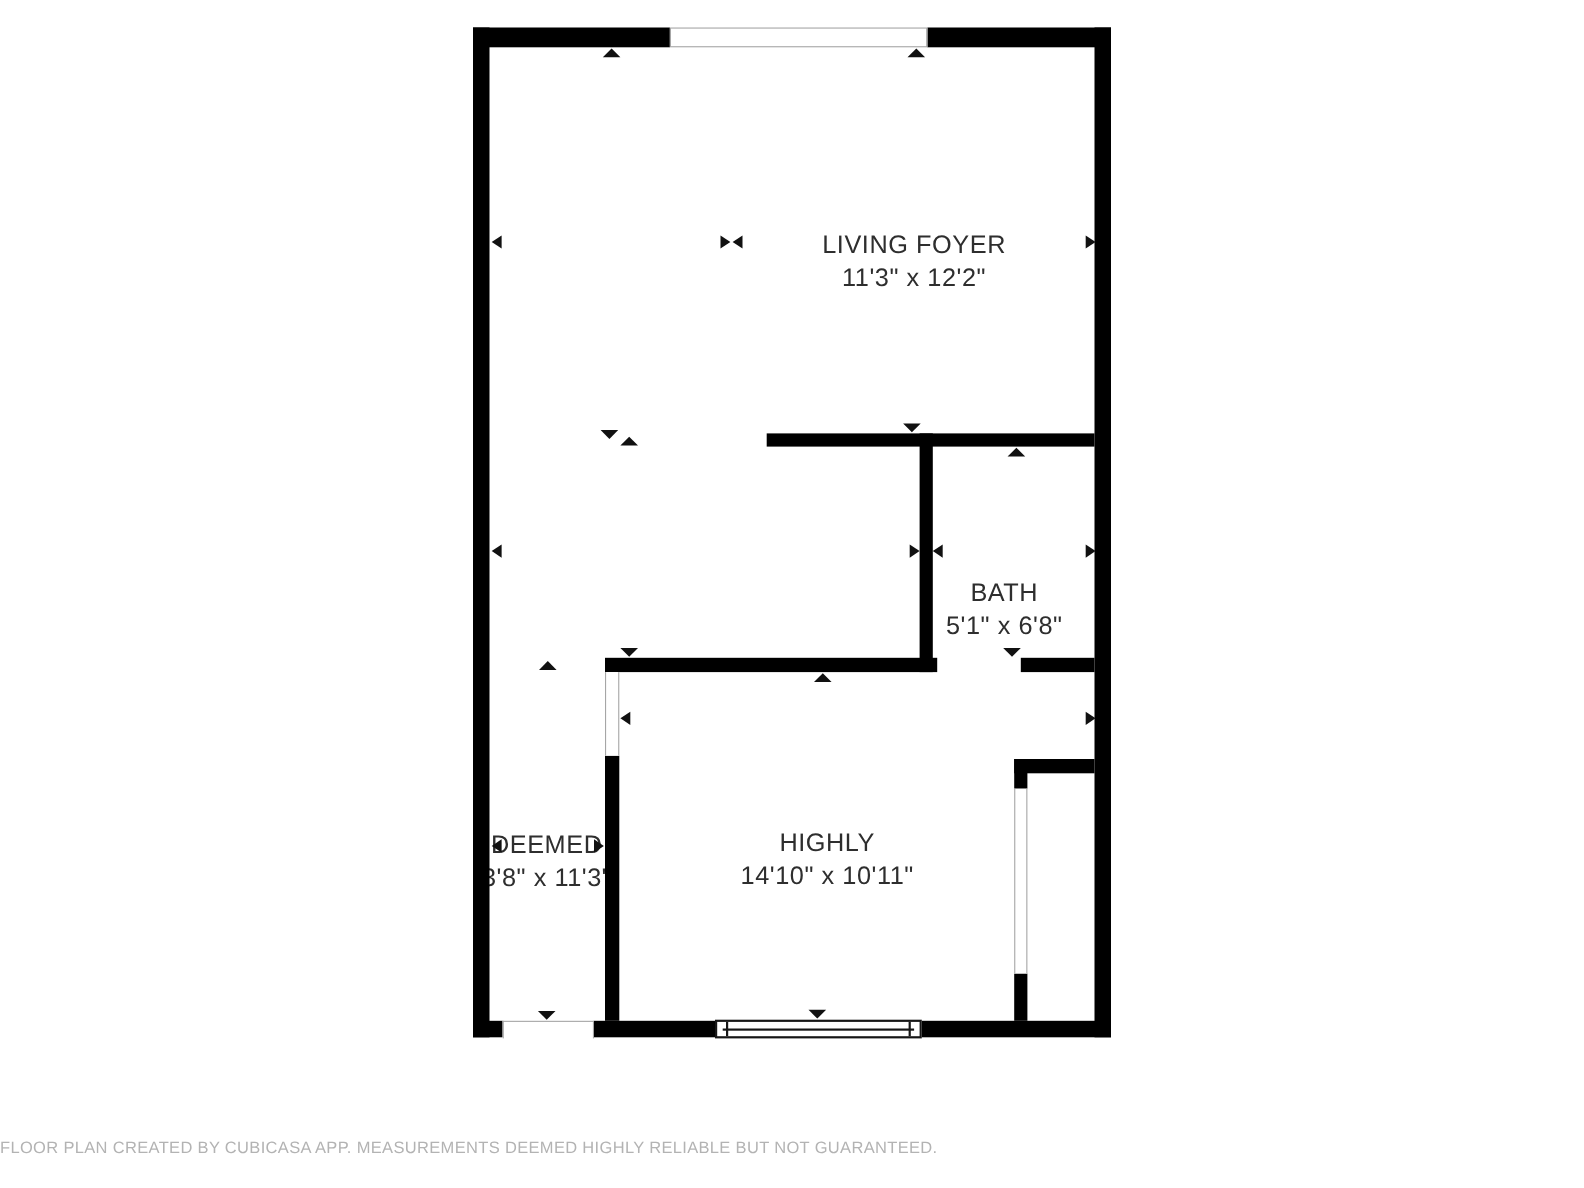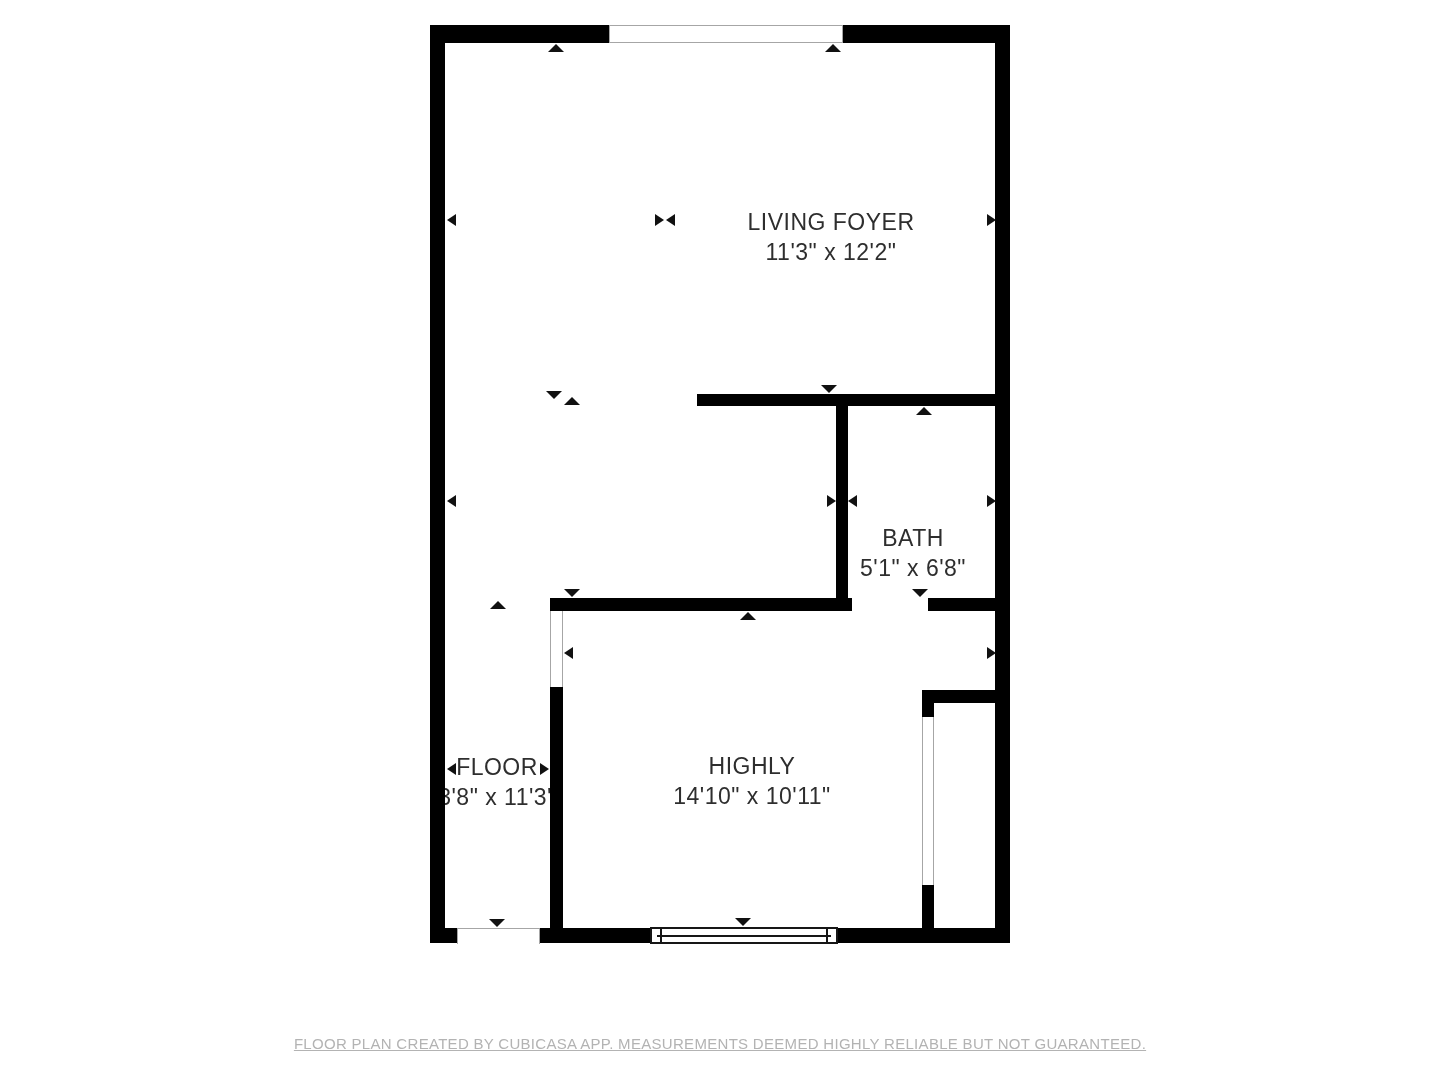--- a/index.html
+++ b/index.html
@@ -42,24 +42,23 @@
   .tri-down  { border-left: 8px solid transparent; border-right: 8px solid transparent; border-top: 8px solid #111111; }
   .tri-left  { border-top: 6px solid transparent; border-bottom: 6px solid transparent; border-right: 9px solid #111111; }
   .tri-right { border-top: 6px solid transparent; border-bottom: 6px solid transparent; border-left: 9px solid #111111; }
   .bowtie { position: absolute; display: flex; gap: 2px; z-index: 5; }
   .bowtie .t { width: 0; height: 0; }
   .bowtie .t.r { border-top: 6px solid transparent; border-bottom: 6px solid transparent; border-left: 9px solid #111111; }
   .bowtie .t.l { border-top: 6px solid transparent; border-bottom: 6px solid transparent; border-right: 9px solid #111111; }
 
   .footer-note {
     position: absolute; left: 0; right: 0; top: 1035px;
-    text-align: center;
+    text-align: left;
     color: #b3b3b3; font-size: 15px; letter-spacing: 0.3px;
     z-index: 1;
-    text-decoration: underline;
   }
 </style>
 </head>
 <body>
 
 <div id="stage">
 
   <div class="wall" style="left:430px; top:25px;  width:15px;  height:918px;"></div>
   <div class="wall" style="left:430px; top:25px;  width:179px; height:18px;"></div>
   <div class="wall" style="left:843px; top:25px;  width:167px; height:18px;"></div>
@@ -120,21 +119,21 @@
 
   <div class="room-label" style="left:831px; top:237px;">
     <div>LIVING FOYER</div>
     <div>11'3" x 12'2"</div>
   </div>
   <div class="room-label" style="left:913px; top:527px;margin-top:26px;">
     <div>BATH</div>
     <div>5'1" x 6'8"</div>
   </div>
   <div class="room-label" style="left:497px; top:782px;">
-    <div>FLOOR</div>
+    <div>DEEMED</div>
     <div>3'8" x 11'3"</div>
   </div>
   <div class="room-label" style="left:752px; top:781px;">
     <div>HIGHLY</div>
     <div>14'10" x 10'11"</div>
   </div>
 
   <div class="footer-note">FLOOR PLAN CREATED BY CUBICASA APP. MEASUREMENTS DEEMED HIGHLY RELIABLE BUT NOT GUARANTEED.</div>
 
 </div>

